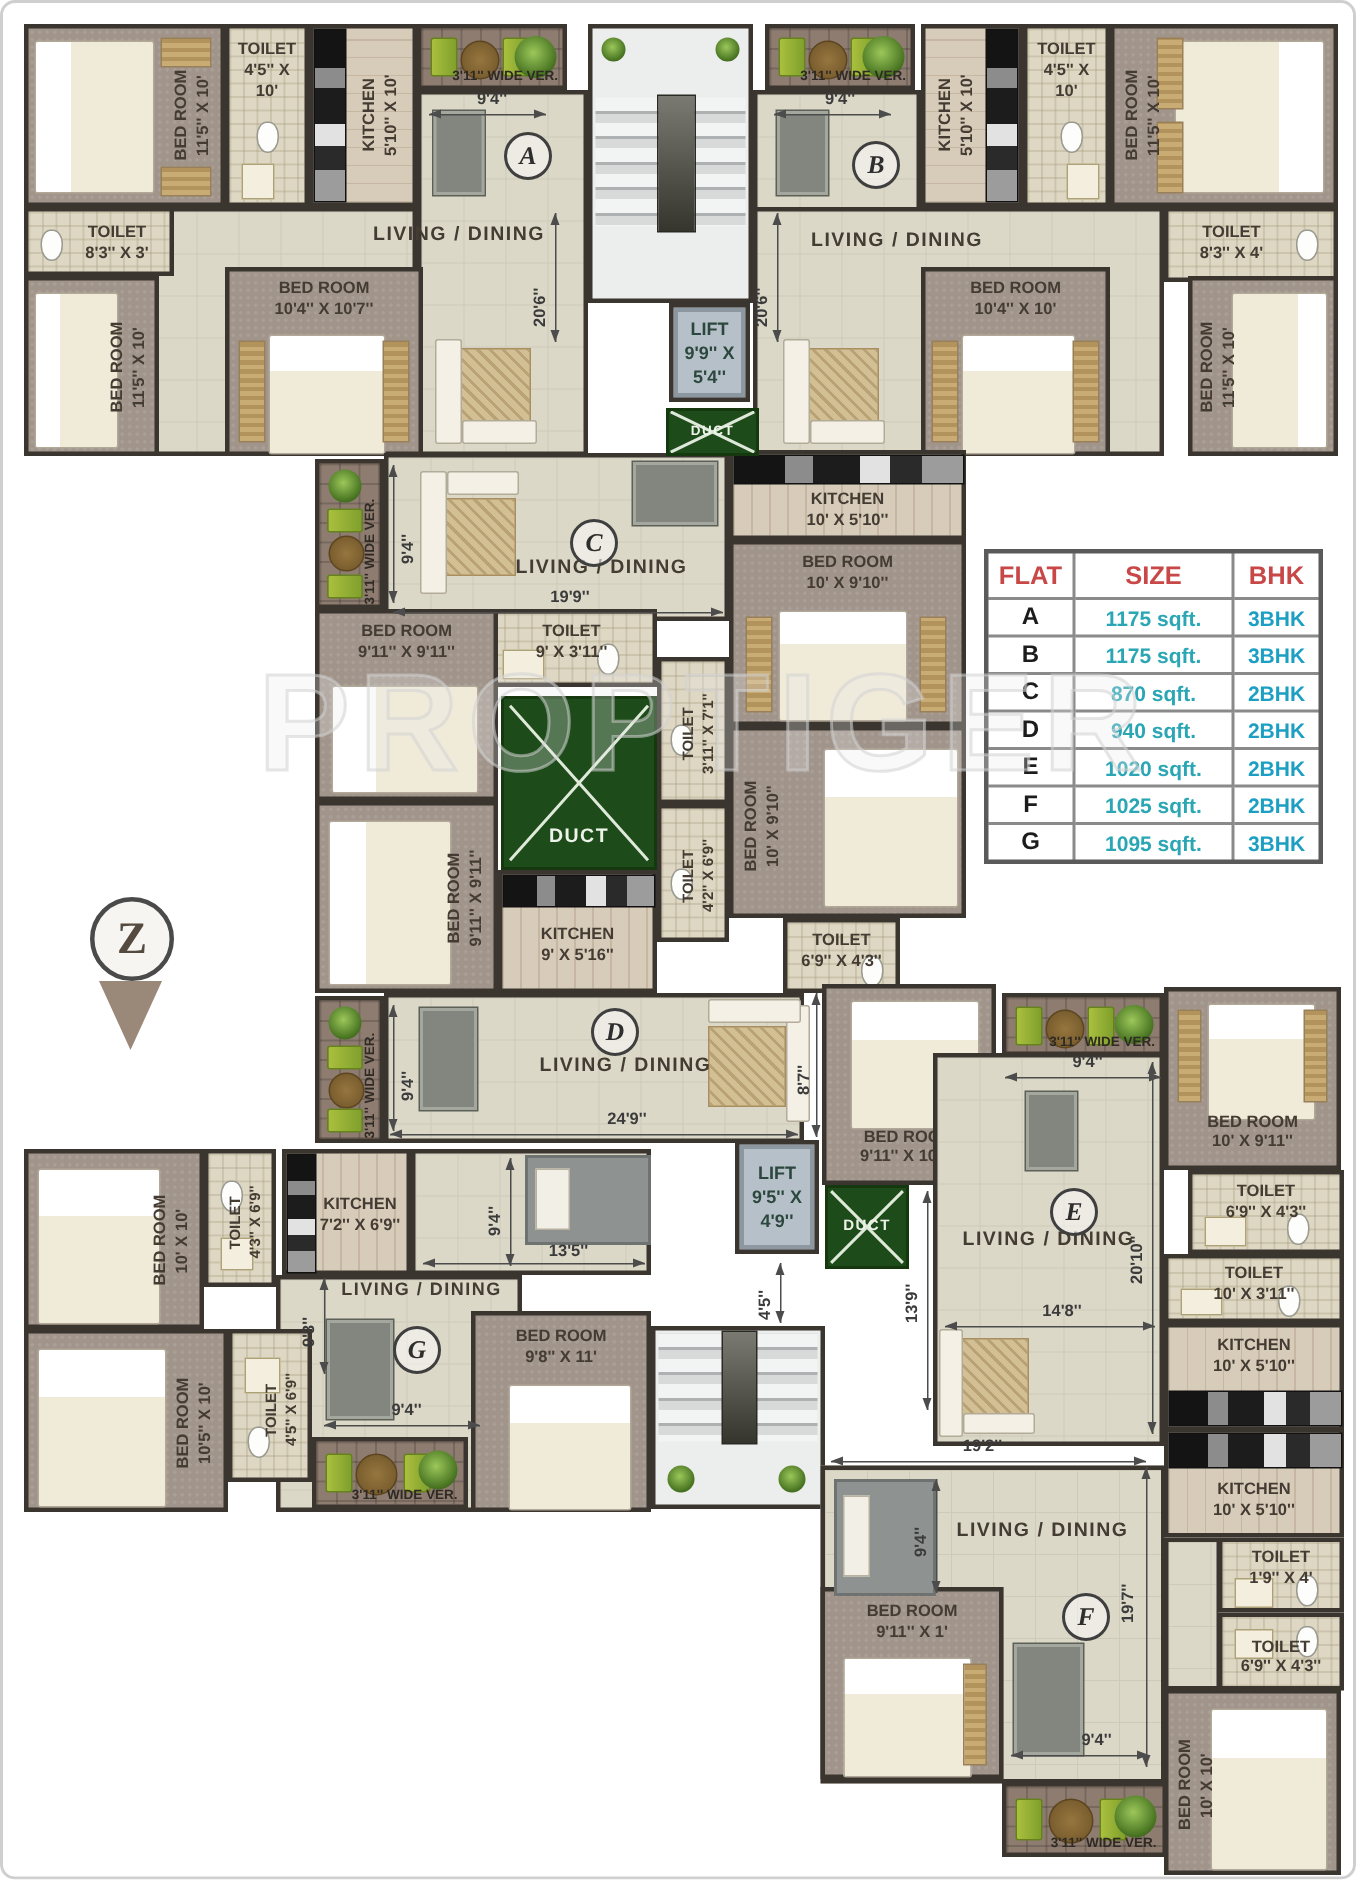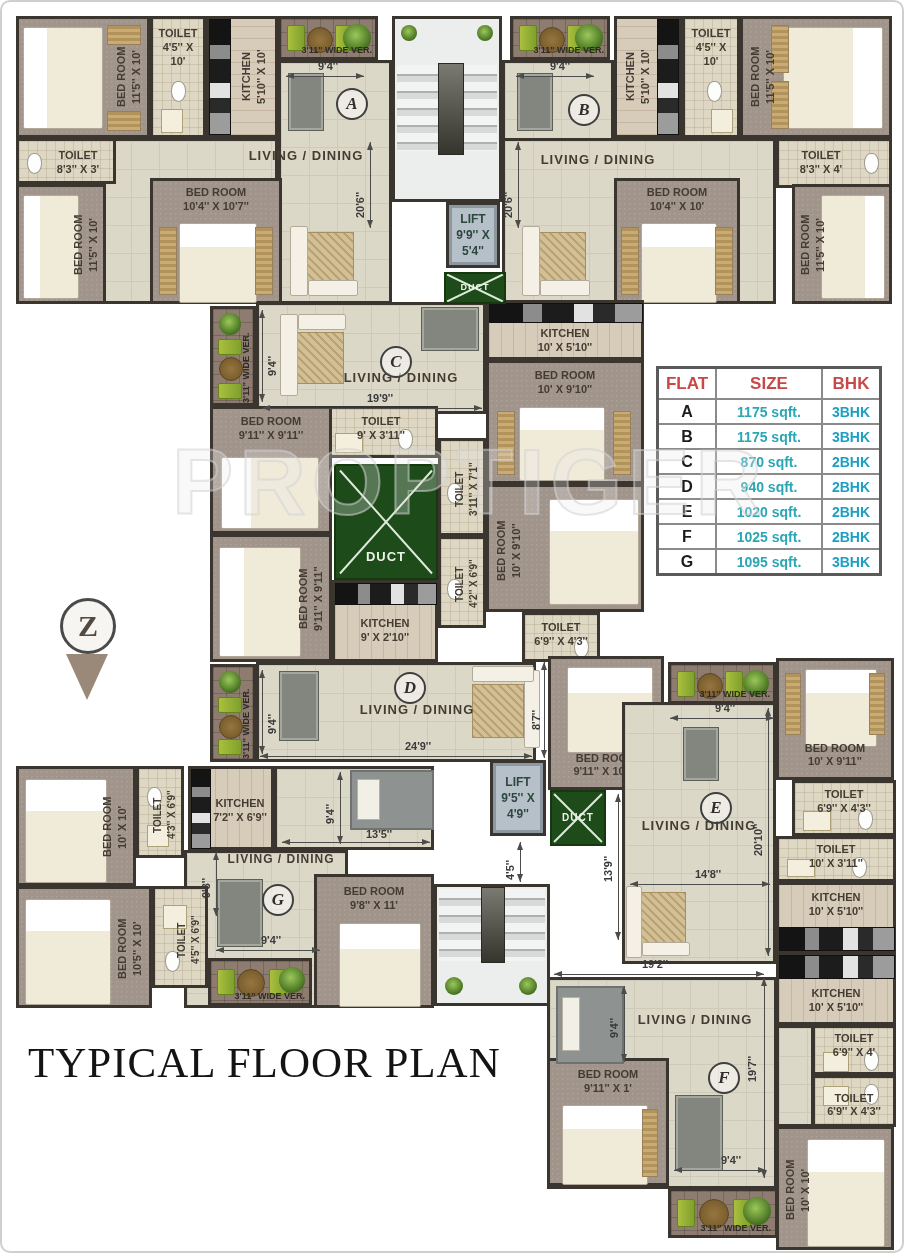--- a/index.html
+++ b/index.html
@@ -303,21 +303,21 @@
     <div class="bed bedh" style="left:6px;top:10px;width:80px;height:108px;"></div>
     <div class="rl rlv" style="right:3px;top:6px;height:112px;">
       <span>BED ROOM</span>
         <span>9'11'' X 9'11''</span>
     </div>
   </div>
   <div class="room wood" style="left:330px;top:578px;width:106px;height:82px;">
     <div class="cnt" style="left:0;top:0;width:100px;height:20px;"></div>
     <div class="rl" style="left:0;right:0;top:34px;">
       <span>KITCHEN</span>
-        <span>9' X 2'10''</span>
+        <span>9' X 5'16''</span>
     </div>
   </div>
   <div class="room carpet" style="left:484px;top:482px;width:158px;height:128px;">
     <div class="bed" style="left:60px;top:12px;width:88px;height:104px;"></div>
     <div class="rl rlv" style="left:5px;top:8px;height:112px;">
       <span>BED ROOM</span>
         <span>10' X 9'10''</span>
     </div>
   </div>
   <div class="room bath" style="left:520px;top:610px;width:78px;height:50px;">
@@ -537,21 +537,21 @@
     <div class="rl" style="left:0;right:0;top:32px;">
       <span>KITCHEN</span>
         <span>10' X 5'10''</span>
     </div>
   </div>
   <div class="room bath" style="left:810px;top:1023px;width:84px;height:50px;">
     <div class="snk" style="left:8px;top:24px;width:24px;height:18px;"></div>
     <div class="wc" style="right:14px;top:22px;"></div>
     <div class="rl" style="left:0;right:0;top:4px;">
       <span>TOILET</span>
-        <span>6'9'' X 4'</span>
+        <span>1'9'' X 4'</span>
     </div>
   </div>
   <div class="room bath" style="left:810px;top:1073px;width:84px;height:52px;">
     <div class="snk" style="left:8px;top:8px;width:24px;height:18px;"></div>
     <div class="wc" style="right:14px;top:6px;"></div>
     <div class="rl" style="left:0;right:0;bottom:5px;">
       <span>TOILET</span>
         <span>6'9'' X 4'3''</span>
     </div>
   </div>
@@ -603,18 +603,17 @@
           <td class="bh">2BHK</td>
         </tr>
       <tr>
           <td class="fl">G</td>
           <td class="sz">1095 sqft.</td>
           <td class="bh">3BHK</td>
         </tr>
     </tbody>
   </table>
 
-  <div class="title">TYPICAL FLOOR PLAN</div>
   <div class="ncir">Z</div>
   <div class="ntri"></div>
   <div class="wm">PROPTIGER</div>
 
 </div>
 
 </body></html>

